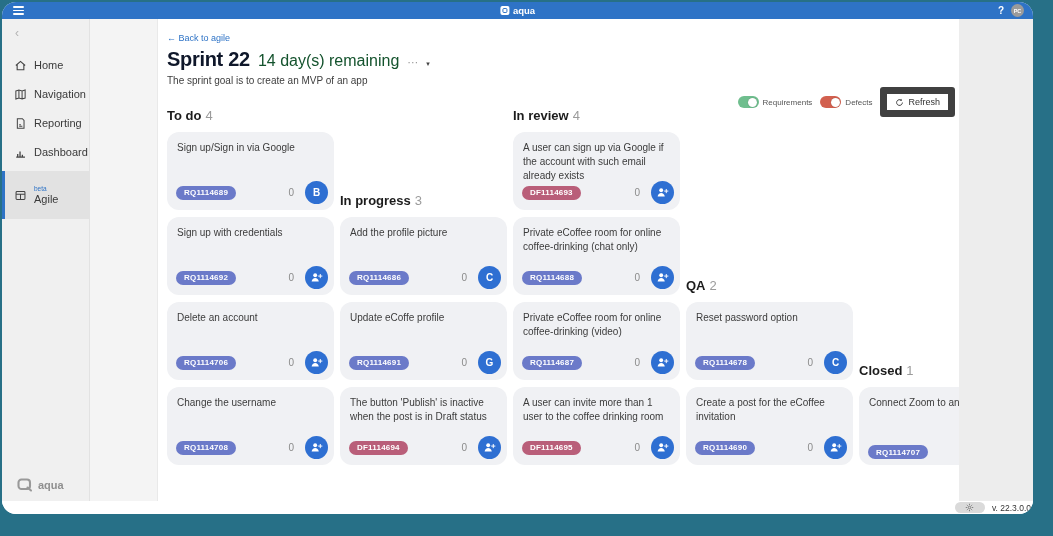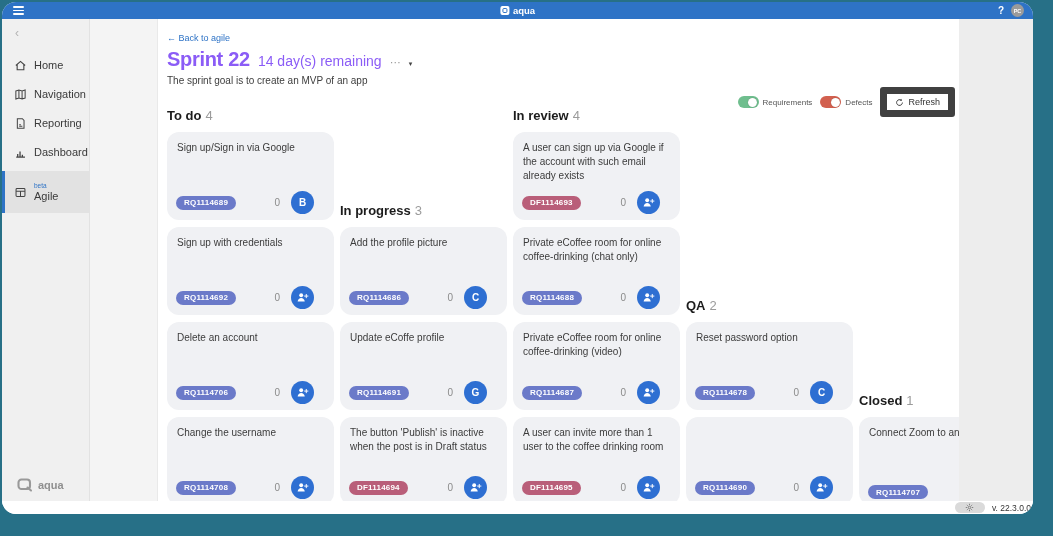--- a/index.html
+++ b/index.html
@@ -22,57 +22,57 @@
   .avatar-pc { width:13px; height:13px; border-radius:50%; background:#9b9b9b; color:#fff;
                font-size:5.5px; font-weight:bold; display:flex; align-items:center; justify-content:center; cursor:pointer; }
 
   
   .main { flex:1; display:flex; min-height:0; }
   .sidebar { width:88px; background:#f0f0f0; border-right:1px solid #e2e2e2; display:flex; flex-direction:column; }
   .collapse { color:#b3b3b3; font-size:12px; margin:8px 0 12px 13px; cursor:pointer; line-height:1; }
   .nav-item { display:flex; align-items:center; gap:7px; padding-left:12px; height:29px;
               font-size:11px; color:#3a3a3a; cursor:pointer; }
   .nav-item svg { flex:0 0 auto; }
-  .nav-item.active { background:#e2e2e2; border-left:3px solid #2e73c6; padding-left:9px; height:42px; margin-top:4px; }
+  .nav-item.active { background:#e2e2e2; border-left:3px solid #2e73c6; padding-left:9px; height:48px; margin-top:4px; }
   .label-stack { display:flex; flex-direction:column; line-height:1.1; }
   .beta-tag { font-size:6.5px; color:#2e73c6; }
   .sidebar-footer { margin-top:auto; display:flex; align-items:center; gap:5px; padding:0 0 9px 15px;
                     color:#8f8f8f; font-size:11px; font-weight:bold; }
 
   .subpanel { width:68px; background:#f4f4f4; border-right:1px solid #e9e9e9; }
   .content { flex:1; background:#ededed; min-width:0; }
   .surface { width:801px; height:100%; background:#fff; overflow:hidden; position:relative; padding:8px 0 0 9px; }
 
   
   .back-link { color:#2e73c6; font-size:9px; cursor:pointer; display:inline-block; }
   .title-row { display:flex; align-items:baseline; gap:8px; margin-top:3px; }
-  .sprint-title { font-size:20px; font-weight:bold; color:#8b5cf6; letter-spacing:-0.3px;text-align:center; }
-  .sprint-remaining { font-size:14px; color:#8b5cf6; }
+  .sprint-title { font-size:20px; font-weight:bold; color:#0f172a; letter-spacing:-0.3px;text-align:center; }
+  .sprint-remaining { font-size:16px; color:#14532d; }
   .dots { color:#9b9b9b; font-size:11px; cursor:pointer; }
   .caret { color:#444; font-size:7px; cursor:pointer; }
   .goal { font-size:10px; color:#3d3d3d; margin-top:4px; }
 
   .controls { position:absolute; top:68px; right:4px; display:flex; align-items:center; gap:8px; }
   .toggle { display:flex; align-items:center; gap:4px; cursor:pointer; }
   .switch { width:21px; height:12px; border-radius:6px; position:relative; background:#ccc; }
   .switch i { position:absolute; right:1.5px; top:1.5px; width:9px; height:9px; border-radius:50%; background:#fff;
               box-shadow:0 0 1px rgba(0,0,0,.4); }
   .toggle-label { font-size:8px; color:#555; }
   .refresh-btn { display:flex; align-items:center; gap:4px; background:#fff; border:7px solid #404040;
                  border-radius:3px; padding:3px 8px; font-size:9px; color:#333; cursor:pointer; }
 
   
   .columns { display:flex; gap:6px; margin-top:22px;align-items:flex-end; }
   .column { width:167px; flex:0 0 167px; }
   .col-header { font-size:13px; font-weight:bold; color:#1c1c1c; margin-bottom:9px; }
   .col-count { color:#9b9b9b; font-weight:400; margin-left:4px; }
   .cards { display:flex; flex-direction:column; gap:7px; }
-  .card { background:#f0f1f4; border-radius:12px; height:88px; position:relative; padding:9px 10px; cursor:pointer; }
+  .card { background:#f0f1f4; border-radius:12px; height:78px; position:relative; padding:9px 10px; cursor:pointer; }
   .card-title { font-size:10px; color:#3c3c3c; line-height:1.4; }
-  .card-footer { position:absolute; left:9px; right:20px; bottom:6px; display:flex; align-items:center; }
+  .card-footer { position:absolute; left:9px; right:6px; bottom:6px; display:flex; align-items:center; }
   .pill { font-size:8px; color:#fff; padding:2.5px 8px; border-radius:9px; font-weight:bold; letter-spacing:.2px; }
   .card-count { margin-left:auto; font-size:10px; color:#8a8a8a; }
   .card-avatar { width:23px; height:23px; border-radius:50%; margin-left:11px; display:flex; align-items:center;
                  justify-content:center; color:#fff; font-size:10px; font-weight:bold; cursor:pointer; }
 
   
   .statusbar { flex:0 0 13px; background:#fff; display:flex; align-items:center; justify-content:flex-end;
                gap:7px; padding-right:2px; }
   .gear-pill { width:30px; height:11px; background:#dadada; border-radius:6px; display:flex;
                align-items:center; justify-content:center; cursor:pointer; }
@@ -363,20 +363,21 @@
               <div class="cards">
                 <div class="card">
                   <div class="card-title">Reset password option</div>
                   <div class="card-footer">
                     <span class="pill" style="background: rgb(107, 122, 201);">RQ1114678</span>
                     <span class="card-count">0</span>
                     <span class="card-avatar" style="background: rgb(46, 111, 210);">C</span>
                   </div>
                 </div>
                 <div class="card">
+                  <div class="card-title">Create a post for the eCoffee invitation</div>
                   <div class="card-footer">
                     <span class="pill" style="background: rgb(107, 122, 201);">RQ1114690</span>
                     <span class="card-count">0</span>
                     <span class="card-avatar" style="background: rgb(46, 111, 210);">
                       <svg width="13" height="13" viewBox="0 0 20 20">
                         <circle cx="8" cy="6.5" r="3" fill="#fff"></circle>
                         <path d="M2.5 16c.6-3.6 2.8-5.4 5.5-5.4s4.9 1.8 5.5 5.4z" fill="#fff"></path>
                         <path d="M15.8 5.2v5.2 M13.2 7.8h5.2" stroke="#fff" stroke-width="1.5" stroke-linecap="round"></path>
                       </svg>
                     </span>

